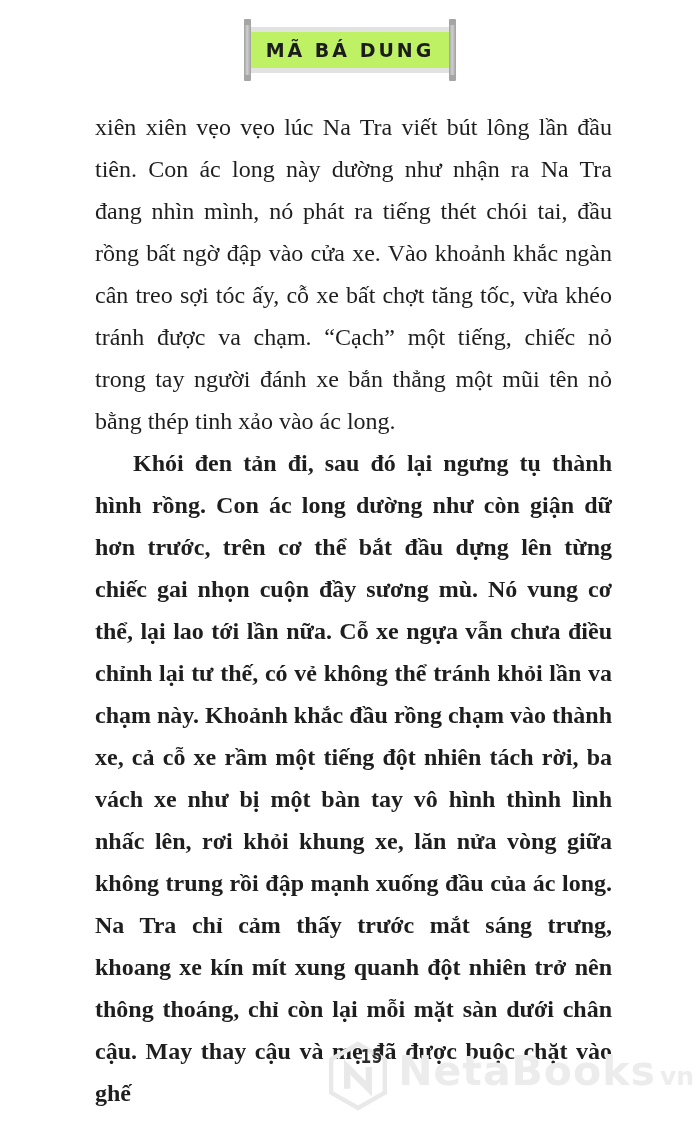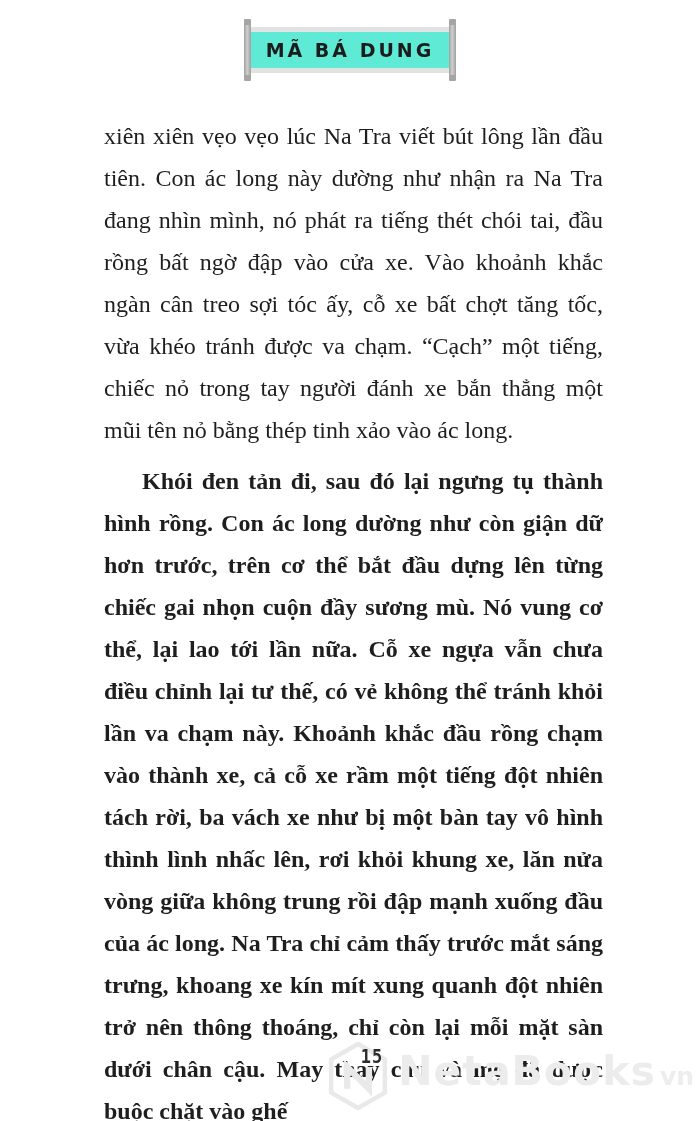--- a/index.html
+++ b/index.html
@@ -28,21 +28,21 @@
     content:""; position:absolute; left:0;
     width:7px; height:6px; background:#a5a5a5; border-radius:1px;
   }
   .rod::before { top:-3px; }
   .rod::after  { bottom:-3px; }
   .scroll-body {
     width:198px; height:36px;
     border-top:5px solid #e2e2e2;
     border-bottom:5px solid #e2e2e2;
     display:flex; align-items:center; justify-content:center;
-    background:#5eead4;
+    background:#bef264;
   }
   .scroll-title {
     font-family:"DejaVu Sans", sans-serif;
     font-weight:700;
     font-size:19px;
     letter-spacing:3px;
     color:#1c1c1c;
     transform:scaleY(1.05);
     white-space:nowrap;
   }
@@ -50,21 +50,21 @@
   
   .text-block {
     position:absolute;
     top:106px; left:95px;
     width:517px;
     font-size:24px;
     line-height:42px;
     color:#1e1e1e;
     text-align:justify;
   }
-  .text-block p { margin:9px; }
+  .text-block p { margin:0; }
   .para-1 { margin-bottom:19px; }
   .para-2 { text-indent:38px;font-weight:bold; }
 
   
   .page-footer {
     position:absolute; top:1046px; left:0;
     width:100%; text-align:center;
     z-index:1;
     padding-left:22px;
   }

